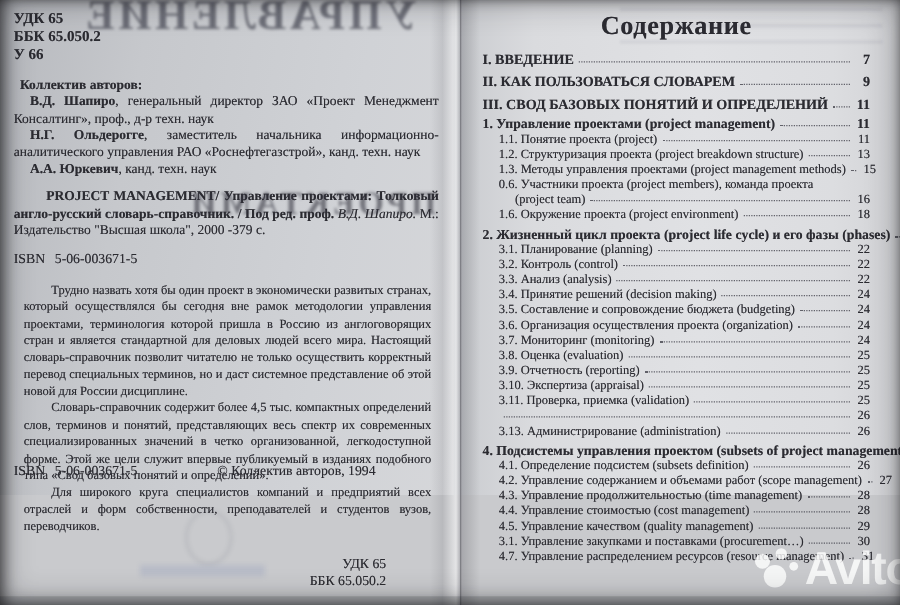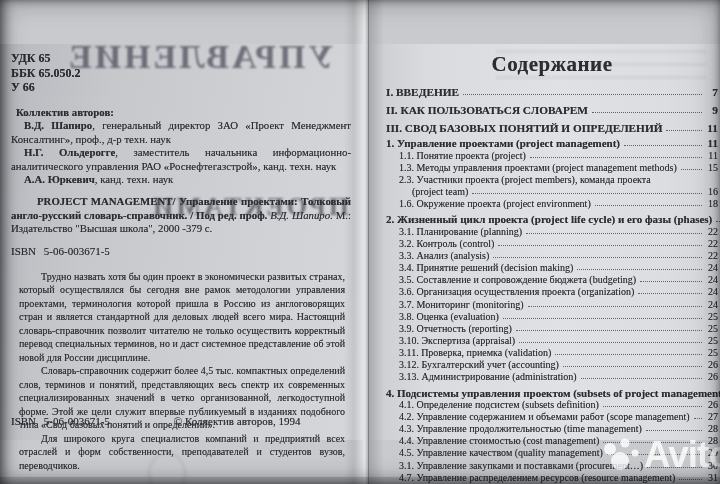--- a/index.html
+++ b/index.html
@@ -1,30 +1,30 @@
 <!DOCTYPE html>
 <html><head>
 <meta charset="utf-8">
 <style>
   html,body{margin:0;padding:0;background:#3a3a40;}
   .photo{
     position:relative;width:720px;height:484px;overflow:hidden;
     font-family:"Liberation Serif","DejaVu Serif",serif;color:#2b2b31;
     background:#c9cacd;
   }
-  .page{position:absolute;top:0;height:396px;box-sizing:border-box;margin-top:44px;}
+  .page{position:absolute;top:0;height:396px;box-sizing:border-box;}
   .page-left{
     left:0;width:363px;
     background:linear-gradient(100deg,#b7b9be 0%,#c6c8cc 28%,#d0d2d6 70%,#d6d7da 100%);
     padding:7px 12px 0 11px;
   }
   .page-right{
     left:363px;width:357px;
     background:linear-gradient(90deg,#c9cbcf 0%,#dadbde 18%,#e0e1e4 55%,#dcdde0 85%,#d2d3d6 100%);
-    padding:6px 2px 0 23px;
+    padding:6px 24px 0 23px;
   }
   .gutter{position:absolute;top:0;left:344px;width:40px;height:484px;pointer-events:none;
     background:linear-gradient(90deg,rgba(0,0,0,0) 0%,rgba(40,40,48,.10) 25%,rgba(255,255,255,.50) 52%,rgba(110,110,118,.38) 62%,rgba(30,30,36,.16) 70%,rgba(0,0,0,0) 100%);}
   .gutter-line{position:absolute;top:0;left:368px;width:1px;height:484px;background:rgba(70,70,78,.45);pointer-events:none;}
   .vignette{position:absolute;inset:0;pointer-events:none;
     box-shadow:inset 0 0 26px rgba(15,15,22,.38), inset 9px 0 12px -6px rgba(0,0,0,.55),
                inset -4px 0 9px -5px rgba(0,0,0,.40), inset 0 -9px 14px -8px rgba(0,0,0,.38),
                inset 0 6px 10px -7px rgba(0,0,0,.35);}
   
   .photo *{text-shadow:0 0 .5px rgba(45,45,55,.55);}
@@ -170,29 +170,34 @@
           <span class="leader"></span>
           <span class="pg">11</span>
         </div>
 
         <div class="toc-row sub">
           <span class="lbl">1.1. Понятие проекта (project)</span>
           <span class="leader"></span>
           <span class="pg">11</span>
         </div>
 
+        <div class="toc-row sub">
+          <span class="lbl">1.2. Структуризация проекта (project breakdown structure)</span>
+          <span class="leader"></span>
+          <span class="pg">13</span>
+        </div>
 
         <div class="toc-row sub">
           <span class="lbl">1.3. Методы управления проектами (project management methods)</span>
           <span class="leader"></span>
           <span class="pg">15</span>
         </div>
 
         <div class="toc-row sub">
-          <span class="lbl">2.3. Участники проекта (project members), команда проекта</span>
+          <span class="lbl">0.6. Участники проекта (project members), команда проекта</span>
 
         </div>
 
         <div class="toc-row subcont">
           <span class="lbl">(project team)</span>
           <span class="leader"></span>
           <span class="pg">16</span>
         </div>
 
 
@@ -269,21 +274,20 @@
           <span class="pg">25</span>
         </div>
 
         <div class="toc-row sub">
           <span class="lbl">3.11. Проверка, приемка (validation)</span>
           <span class="leader"></span>
           <span class="pg">25</span>
         </div>
 
         <div class="toc-row sub">
-          <span class="lbl">3.12. Бухгалтерский учет (accounting)</span>
           <span class="leader"></span>
           <span class="pg">26</span>
         </div>
 
         <div class="toc-row sub">
           <span class="lbl">3.13. Администрирование (administration)</span>
           <span class="leader"></span>
           <span class="pg">26</span>
         </div>
 

